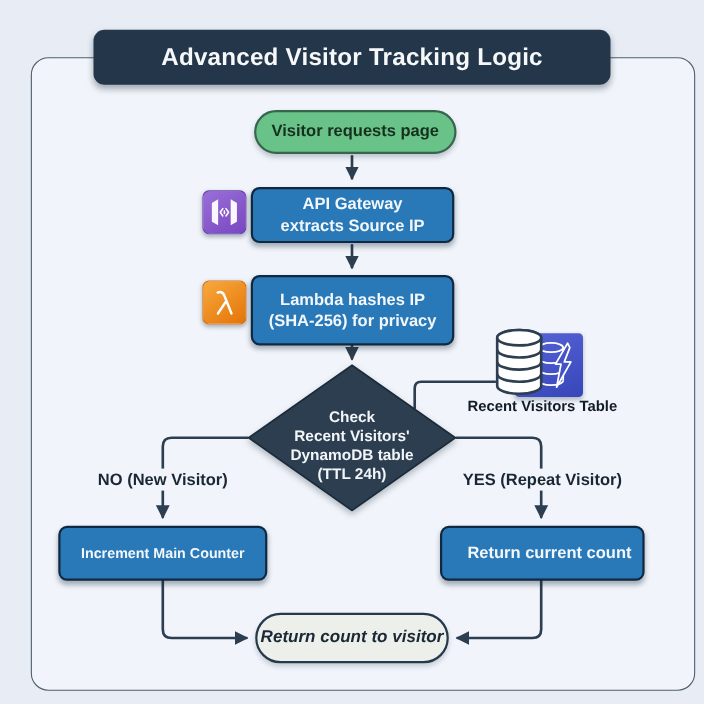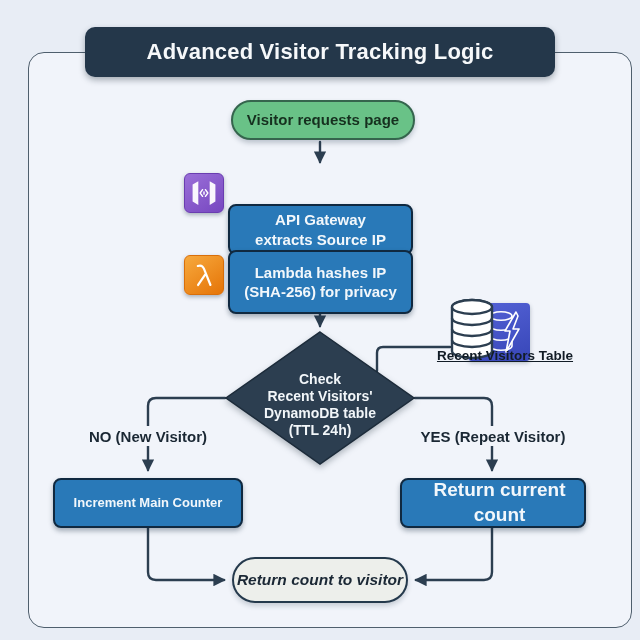--- a/index.html
+++ b/index.html
@@ -41,24 +41,24 @@
     left:231px;top:100px;width:184px;height:40px;border-radius:20px;
     background:var(--start_green);border:2px solid #35654d;
     color:#16301f;font-size:15px;
     box-shadow:0 3px 5px rgba(30,50,70,.25);
   }
   .process{
     background:var(--process_blue);border:2px solid #102940;border-radius:8px;
     color:#f2f7fb;font-size:15px;
     box-shadow:0 3px 5px rgba(20,40,60,.35);
   }
-  .p-api{left:228px;top:170px;width:185px;height:51px;margin-top:34px;}
+  .p-api{left:228px;top:170px;width:185px;height:51px;}
   .p-lambda{left:228px;top:250px;width:185px;height:64px;}
   .p-increment{left:53px;top:478px;width:190px;height:50px;font-size:13px;}
-  .p-return{left:400px;top:478px;width:186px;height:50px;font-size:19px;padding-left:13px;}
+  .p-return{left:400px;top:478px;width:186px;height:50px;font-size:15px;padding-left:13px;}
   .pill-end{
     left:232px;top:557px;width:176px;height:46px;border-radius:23px;
     background:var(--end_gray);border:2.5px solid #24394c;
     color:#1b2835;font-size:15.5px;
     box-shadow:0 3px 5px rgba(30,50,70,.2);
     font-style:italic;
   }
 
   #diamond-svg{left:225px;top:331px;width:190px;height:134px;filter:drop-shadow(0 3px 3px rgba(20,35,50,.3));}
   .diamond-text{
@@ -84,22 +84,22 @@
   .icon-lambda{left:184px;top:255px;background:linear-gradient(145deg,#f7a93d,#e57407);border:1px solid #d96f0a;}
 
   .dynamo-square{
     position:absolute;left:468px;top:303px;width:62px;height:58px;border-radius:4px;
     background:linear-gradient(160deg,#5563d6,#3746b8);
     box-shadow:0 2px 4px rgba(30,50,70,.3);
   }
   .dynamo-glyph{position:absolute;left:20px;top:7px;width:36px;height:44px;}
   #db-cylinder{left:450px;top:298px;width:44px;height:62px;}
   .db-label{
-    position:absolute;left:425px;top:348px;width:160px;text-align:center;
-    color:#121c26;font-size:13.5px;font-weight:600;text-decoration:underline;
+    position:absolute;left:425px;top:362px;width:160px;
+    color:#121c26;font-size:13.5px;font-weight:600;
   }
 </style>
 </head>
 <body>
 
 <div class="stage">
 
   <div class="frame"></div>
 
   <svg id="connectors" class="overlay" viewBox="0 0 640 640">

